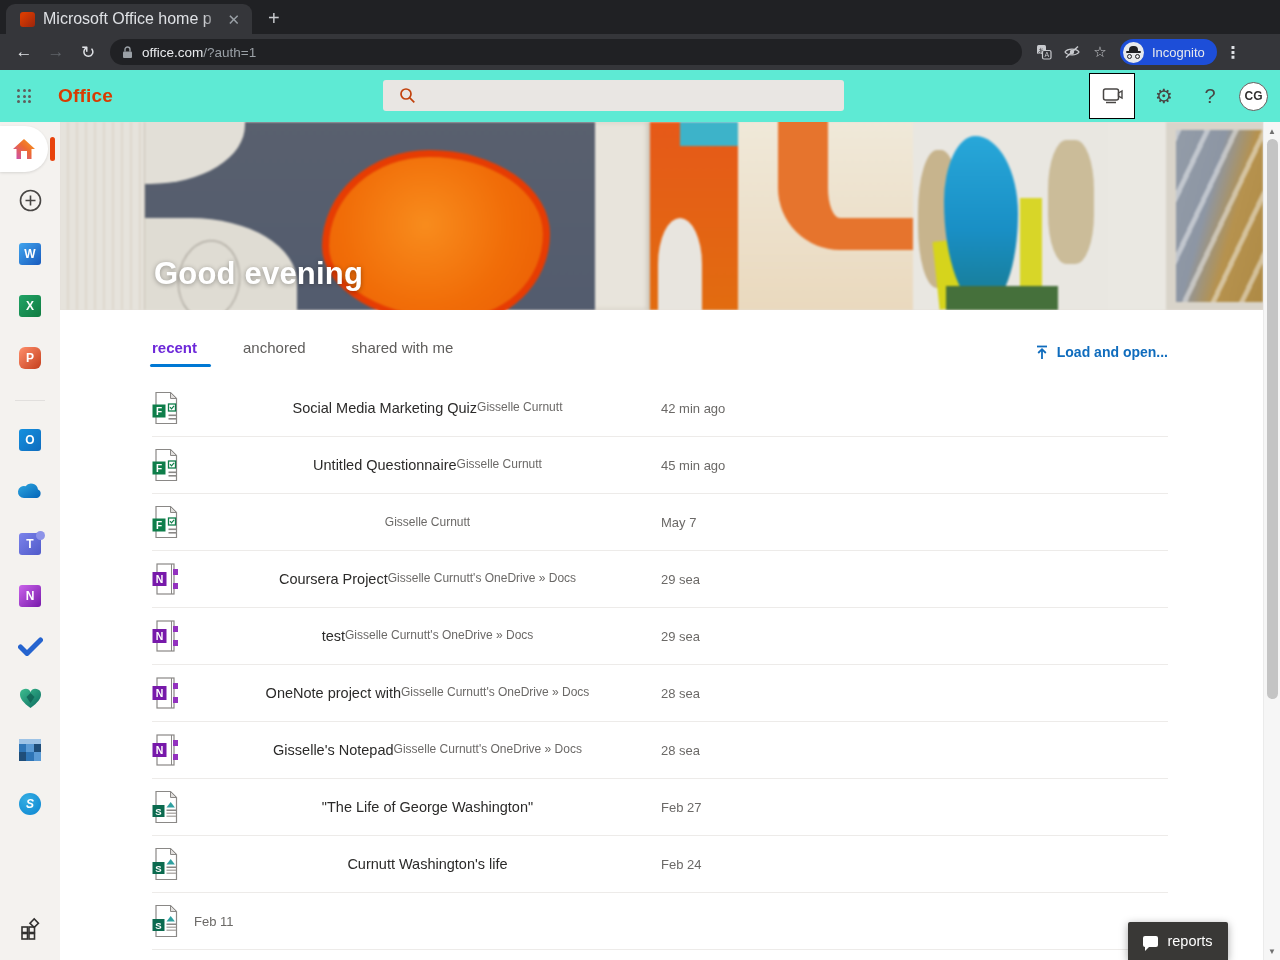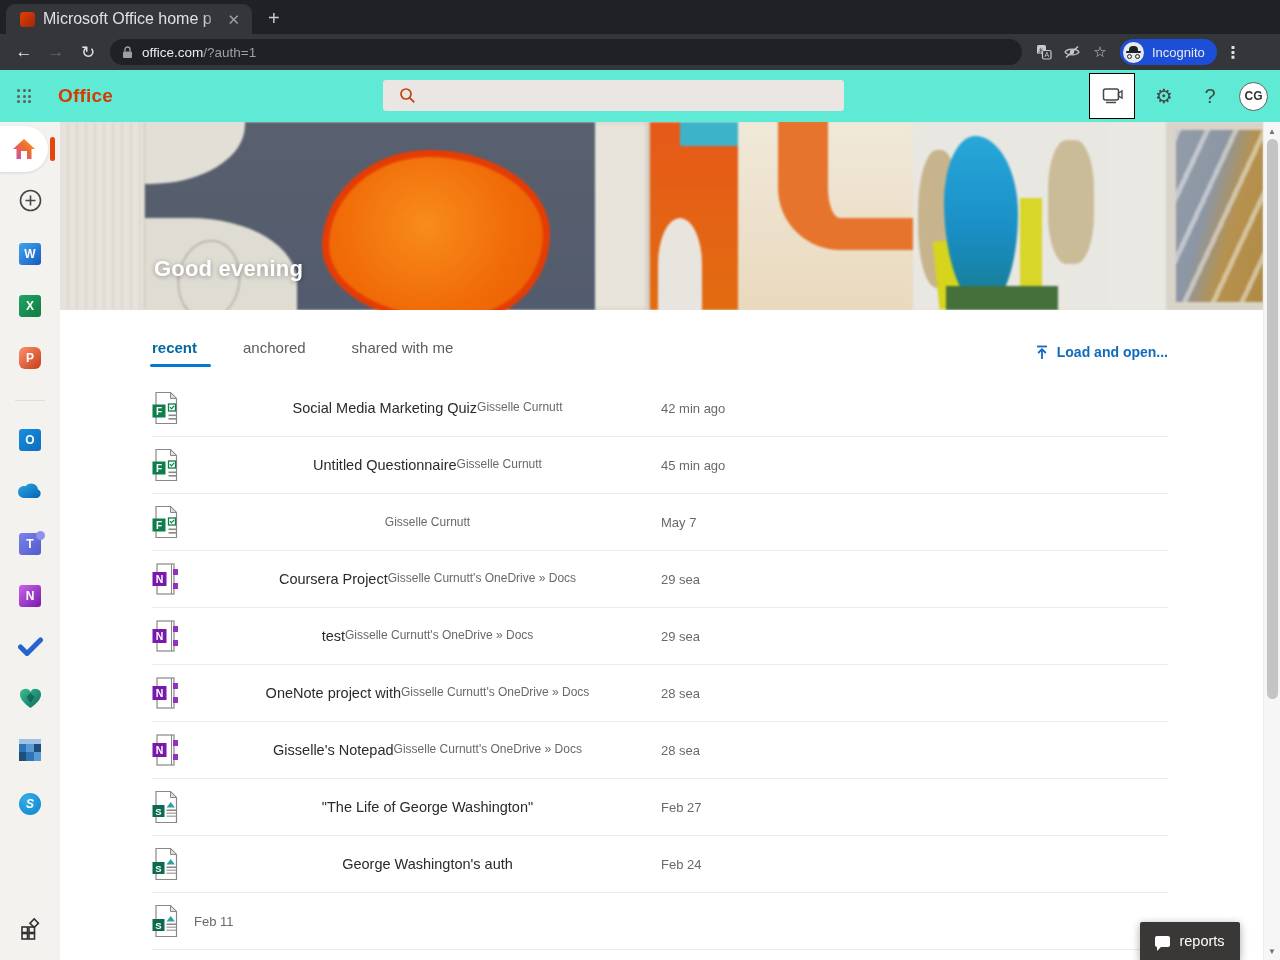--- a/index.html
+++ b/index.html
@@ -59,44 +59,44 @@
   .home-ind { position:absolute; left:50px; top:11px; width:5px; height:24px; background:#e8430d; border-radius:3px; }
   .rail-divider { width:30px; height:1px; background:#e1dfdd; margin:2px 0 27px; }
   .rail-bottom { position:absolute; bottom:14px; left:0; width:60px; display:flex; justify-content:center; }
   .letter-sq { width:22px; height:22px; border-radius:3px; color:#fff; font-weight:bold; font-size:12px; display:flex; align-items:center; justify-content:center; }
 
   
   .page-col { width:1203px; flex:0 0 auto; }
   .hero { height:188px; position:relative; overflow:hidden; background:#e3dfd7; }
   .hero-art { position:absolute; inset:0; filter:blur(1.1px) saturate(1.02); }
   .hero-art div { position:absolute; }
-  .greeting { position:absolute; left:94px; top:134px; color:#fff; font-size:22px; font-weight:600; letter-spacing:.2px;
+  .greeting { position:absolute; left:94px; top:134px; color:#fff; font-size:31px; font-weight:600; letter-spacing:.2px;
               text-shadow:0 1px 5px rgba(0,0,0,.35); }
 
   
   .content { background:#fff; padding:26px 95px 0 92px; height:650px; position:relative; }
   .tabs-row { display:flex; align-items:center; height:32px; }
   .tab-pill { font-size:15px; color:#5f5d5b; margin-right:46px; position:relative; padding-bottom:9px; }
-  .tab-pill.active { color:#0369a1; font-weight:bold; }
+  .tab-pill.active { color:#6d28d9; font-weight:bold; }
   .tab-pill.active::after { content:""; position:absolute; left:-2px; right:-14px; bottom:-2px; height:3px; background:#0078d4; border-radius:2px; }
   .upload-link { margin-left:auto; display:flex; align-items:center; gap:8px; color:#0f6cbd; font-size:14px; font-weight:bold; }
   .file-list { margin-top:12px; }
   .file-row { height:57px; display:flex; align-items:center; border-bottom:1px solid #edebe9; }
   .file-ic { width:28px; margin-right:14px; flex:0 0 auto; display:flex; }
   .file-text { width:467px; display:flex; flex-direction:row; justify-content:center; }
   .file-title { font-size:14.5px; color:#2b2a29; line-height:19px; }
   .file-sub { font-size:12px; color:#6b6967; line-height:16px; }
   .file-date { font-size:13px; color:#6b6967; }
 
   
   .scroll-col { width:17px; background:#f6f6f6; border-left:1px solid #ebebeb; display:flex; flex-direction:column; align-items:center; flex:0 0 auto; }
   .sb-arrow { color:#6f6f6f; font-size:8px; padding:5px 0 3px; }
   .sb-thumb { width:11px; height:560px; background:#c4c4c4; border-radius:6px; }
   .sb-bottom { margin-top:auto; padding-bottom:4px; color:#6f6f6f; font-size:8px; }
-  .reports-btn { position:fixed; right:40px; bottom:0; width:100px; height:38px; background:#393836; color:#fff;
+  .reports-btn { position:fixed; right:52px; bottom:0; width:100px; height:38px; background:#393836; color:#fff;
                  display:flex; align-items:center; justify-content:center; gap:9px; font-size:14.5px;
                  box-shadow:0 2px 8px rgba(0,0,0,.35); border-radius:2px 2px 0 0; }
   .bubble { width:15px; height:11px; background:#fff; border-radius:2px; position:relative; }
   .bubble::after { content:""; position:absolute; left:2px; bottom:-4px; border:4px solid transparent; border-top-color:#fff; border-left-color:#fff; width:0; height:0; }
 </style>
 </head>
 <body>
 
 <div class="tabstrip">
   <div class="tab">
@@ -494,21 +494,21 @@
                 <path d="M18.5 1.5 l6 6 h-6 Z" fill="#e1dfdd" stroke="#8a8886" stroke-width="1"></path>
                 <rect x="0.5" y="15" width="12" height="12" fill="#0b6a4f"></rect>
                 <text x="6.5" y="24.5" font-size="9.5" font-weight="bold" fill="#fff" text-anchor="middle" font-family="sans-serif">S</text>
                 <path d="M14.5 17.5 l4.2 -5.5 4.2 5.5 Z" fill="#2fa0a0"></path>
                 <rect x="14.5" y="19.5" width="9.5" height="1.5" fill="#8a8886"></rect>
                 <rect x="14.5" y="22.5" width="9.5" height="1.5" fill="#b3b0ad"></rect>
                 <rect x="14.5" y="25.5" width="9.5" height="1.5" fill="#b3b0ad"></rect>
               </svg>
             </span>
      <span class="file-text">
-       <span class="file-title">George Washington's auth</span>
+       <span class="file-title">Curnutt Washington's life</span>
 
      </span>
      <span class="file-date">Feb 24</span>
           </div>
           <div class="file-row">
             <span class="file-ic">
               <svg width="28" height="34" viewBox="0 0 28 34">
                 <path d="M4 1.5 h14.5 l6 6 V32.5 H4 Z" fill="#fff" stroke="#8a8886" stroke-width="1.2"></path>
                 <path d="M18.5 1.5 l6 6 h-6 Z" fill="#e1dfdd" stroke="#8a8886" stroke-width="1"></path>
                 <rect x="0.5" y="15" width="12" height="12" fill="#0b6a4f"></rect>

